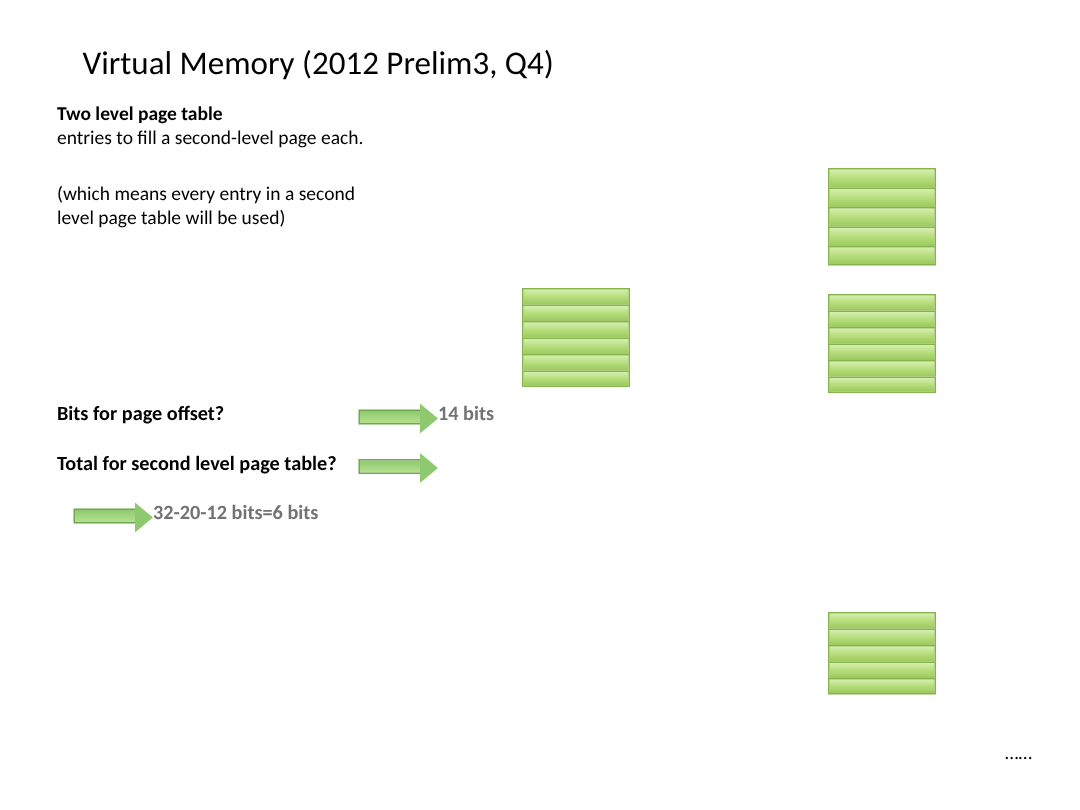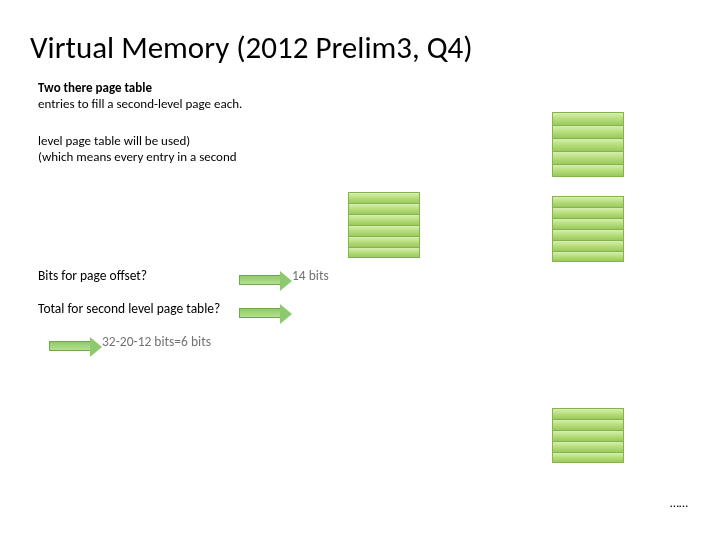--- a/index.html
+++ b/index.html
@@ -5,23 +5,24 @@
   * { box-sizing: border-box; margin: 0; padding: 0; }
   body {
     width: 720px;
     height: 540px;
     font-family: Calibri, Arial, sans-serif;
     background: #fff;
     position: relative;
     overflow: hidden;
   }
   .title {
-    font-size: 31px;
+    font-size: 22px;
     padding: 28px 30px 14px 30px;
     color: #000;
+    margin-left: 25px;
   }
   .intro {
     padding: 0 0 6px 38px;
     font-size: 13px;
     line-height: 1.25;
     max-width: 320px;
   }
   .intro .bold { font-weight: bold; }
   .aside {
     padding: 14px 0 6px 38px;
@@ -30,22 +31,23 @@
     max-width: 320px;
   }
   .qa-area {
     position: absolute;
     left: 38px;
     top: 268px;
     width: 520px;
   }
   .qa-row {
     display: flex;
-    align-items: flex-end;
+    align-items: center;
     margin-bottom: 16px;
+    font-weight: bold;
   }
   .qa-q {
     width: 190px;
     font-size: 13.5px;
     line-height: 1.25;
   }
   .qa-arrow {
     width: 64px;
     display: flex;
     align-items: center;
@@ -98,27 +100,27 @@
     bottom: 30px;
     font-size: 13px;
   }
 </style>
 </head>
 <body>
 
 <div class="title">Virtual Memory (2012 Prelim3, Q4)</div>
 
 <div class="intro">
-  <div class="bold">Two there page table</div>
+  <div class="bold">Two level page table</div>
   <div>entries to fill a second-level page each.</div>
 </div>
 
 <div class="aside">
+  <div>(which means every entry in a second</div>
   <div>level page table will be used)</div>
-  <div>(which means every entry in a second</div>
 </div>
 
 <div class="qa-area">
   <div class="qa-row">
     <div class="qa-q">Bits for page offset?</div>
     <div class="qa-arrow">
         <div class="arrow-shape"></div>
       </div>
     <div class="qa-a">14 bits</div>
   </div>

